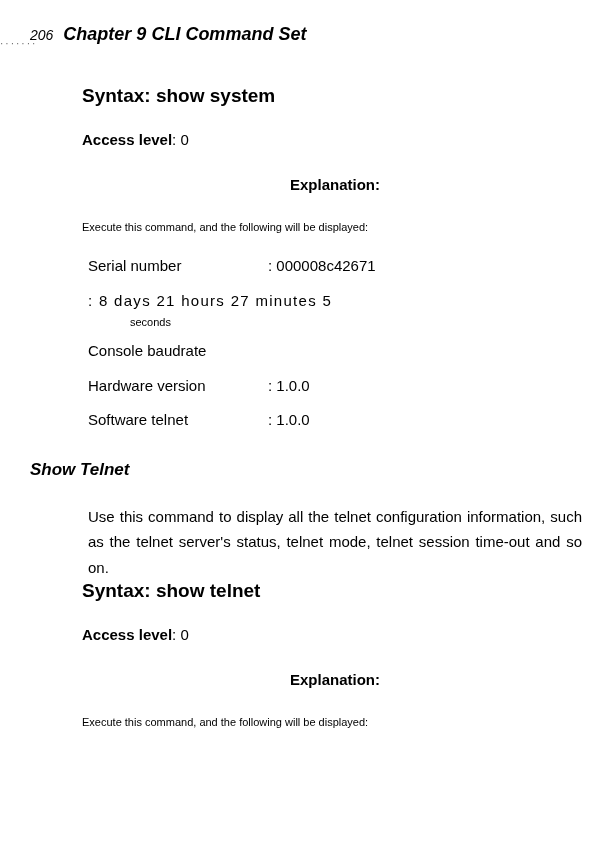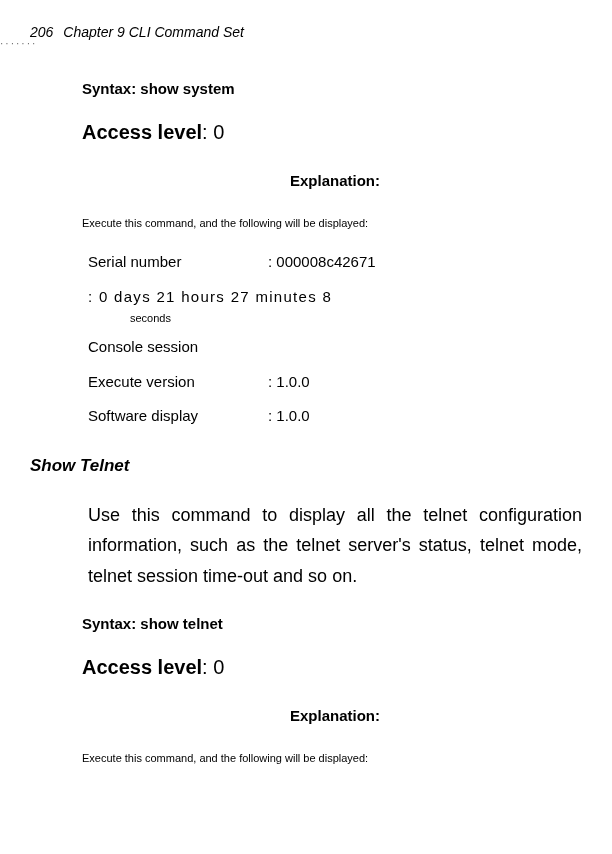--- a/index.html
+++ b/index.html
@@ -21,40 +21,41 @@
       align-items: center;
       gap: 10px;
       margin-bottom: 40px;
     }
     .page-number {
       font-style: italic;
       font-size: 14px;
     }
     .chapter-title {
       font-style: italic;
-      font-size: 14px;
+      font-size: 18px;
+      font-weight: bold;
     }
     .dots {
       position: absolute;
       left: 0;
       top: 38px;
       font-size: 10px;
       letter-spacing: 2px;
       color: #666;
     }
     .content {
       padding-left: 52px;
     }
     .syntax-label {
       font-weight: bold;
-      font-size: 15px;
+      font-size: 19px;
       margin-bottom: 24px;
     }
     .access-level {
-      font-size: 20px;
+      font-size: 15px;
       margin-bottom: 28px;
     }
     .access-level .lbl {
       font-weight: bold;
     }
     .explanation-label {
       font-weight: bold;
       font-size: 15px;
       margin-bottom: 28px;
       padding-left: 6px;
@@ -91,25 +92,24 @@
       font-size: 11px;
     }
     .section-heading {
       font-weight: bold;
       font-size: 17px;
       margin-left: -52px;
       margin-bottom: 24px;
       font-style: italic;
     }
     .section-desc {
-      font-size: 18px;
+      font-size: 15px;
       line-height: 1.7;
       text-align: justify;
       padding-left: 6px;
-      margin-bottom: 24px;
     }
   </style>
 </head>
 <body>
 
 <div class="dots">·······</div>
 
 <div class="header">
   <span class="page-number">206</span>
   <span class="chapter-title">Chapter 9 CLI Command Set</span>
@@ -126,32 +126,32 @@
   <div class="explanation-label">Explanation:</div>
 
   <div class="exec-text">Execute this command, and the following will be displayed:</div>
 
   <div class="info-block">
     <div class="info-row">
       <span class="info-label">Serial number</span>
       <span class="info-value">: 000008c42671</span>
     </div>
     <div class="info-row uptime">
-      <span class="info-value" style="letter-spacing:1.3px;">: 0 days 21 hours 27 minutes 8</span>
+      <span class="info-value" style="letter-spacing:1.3px;">: 8 days 21 hours 27 minutes 5</span>
     </div>
     <div class="seconds-indent">seconds</div>
     <div class="info-row">
-      <span class="info-label">Console session</span>
+      <span class="info-label">Console baudrate</span>
     </div>
     <div class="info-row">
-      <span class="info-label">Execute version</span>
+      <span class="info-label">Hardware version</span>
       <span class="info-value">: 1.0.0</span>
     </div>
     <div class="info-row">
-      <span class="info-label">Software display</span>
+      <span class="info-label">Software telnet</span>
       <span class="info-value">: 1.0.0</span>
     </div>
   </div>
 
   <div class="section-heading">Show Telnet</div>
 
   <div class="section-desc">Use this command to display all the telnet configuration information, such as the telnet server's status, telnet mode, telnet session time-out and so on.</div>
 
   <div class="syntax-label">Syntax: show telnet</div>
 

